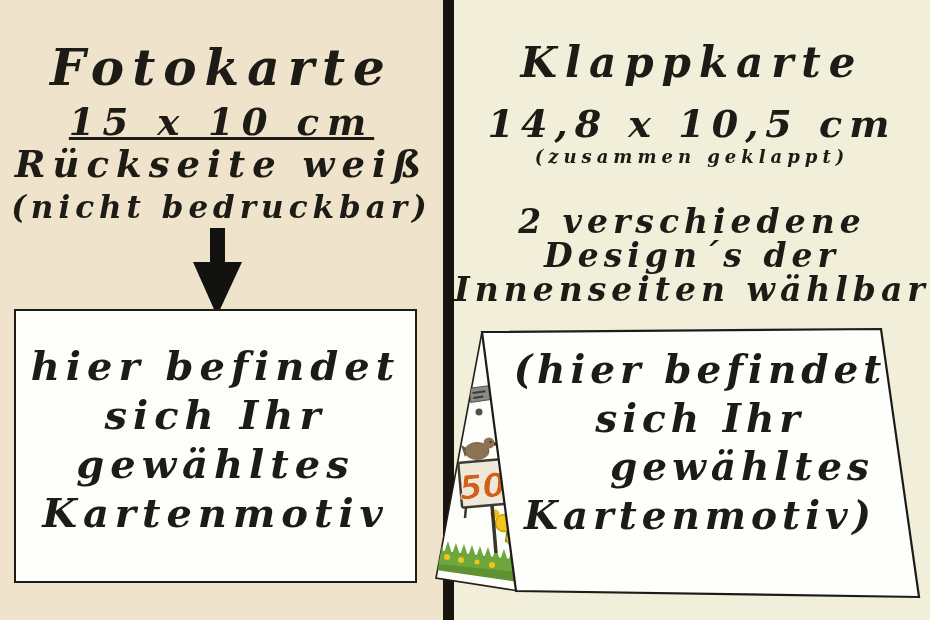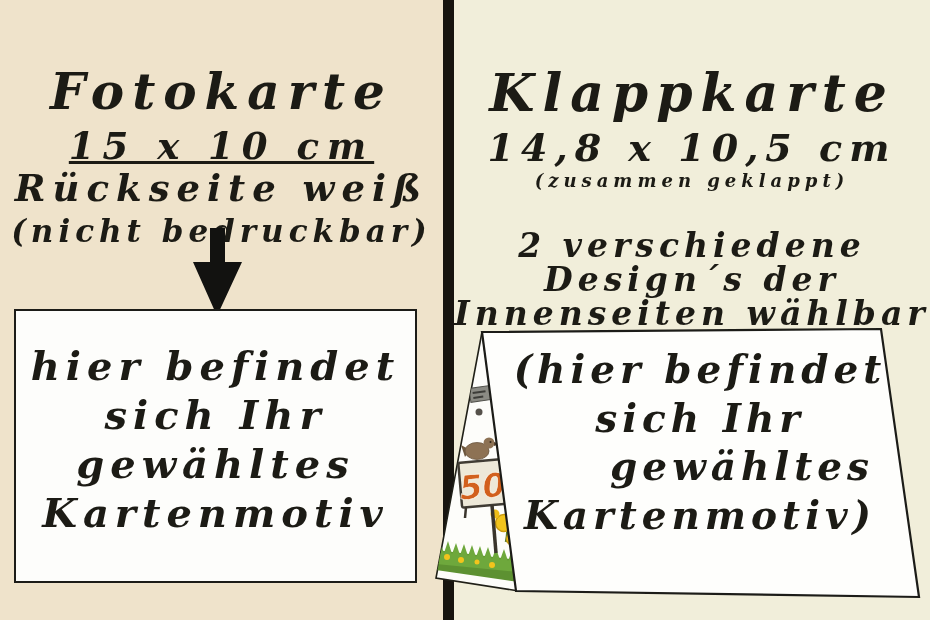--- a/index.html
+++ b/index.html
@@ -6,35 +6,35 @@
   .stage{
     position:relative;width:930px;height:620px;overflow:hidden;
     font-family:"DejaVu Serif", serif;
     font-style:italic;font-weight:bold;color:#1c1b15;
     background:#efe3cb;
   }
   .panel{position:absolute;top:0;bottom:0;}
   .panel-left{left:0;width:443px;background:#efe3cb;}
   .panel-right{left:454px;right:0;background:#f1eeda;}
   .divider{position:absolute;left:443px;top:0;width:11px;height:620px;background:#17140f;z-index:1;}
-  .tline{position:absolute;left:0;right:0;text-align:center;white-space:nowrap;margin-top:24px;}
+  .tline{position:absolute;left:0;right:0;text-align:center;white-space:nowrap;}
   
   .l-title{top:38px;font-size:50px;letter-spacing:8px;}
   .l-size{top:100px;font-size:37px;letter-spacing:8px;text-decoration:underline;}
   .l-back{top:142px;font-size:37px;letter-spacing:7px;}
   .l-note{top:189px;font-size:31px;letter-spacing:5px;}
   .arrow-svg{position:absolute;left:186px;top:228px;z-index:2;}
   .photo-card{
     position:absolute;left:14px;top:309px;width:403px;height:274px;
     box-sizing:border-box;border:2px solid #1c1c18;background:#fdfdfb;
     text-align:center;padding-top:30px;z-index:2;
   }
   .photo-card .cline{display:block;font-size:40px;line-height:49px;letter-spacing:6px;white-space:nowrap;}
   
-  .r-title{top:38px;font-size:52px;letter-spacing:8px;}
+  .r-title{top:38px;font-size:42px;letter-spacing:8px;}
   .r-size{top:101px;font-size:38px;letter-spacing:7px;text-align:center;}
   .r-note{top:146px;font-size:18px;letter-spacing:5px;}
   .r-design{top:205px;font-size:33px;line-height:34px;letter-spacing:5px;}
   .r-design span{display:block;white-space:nowrap;}
   .panel-right .tline{left:0;right:0;}
   
   .folded-svg{position:absolute;left:0;top:0;width:930px;height:620px;z-index:2;}
   .front-text{
     position:absolute;left:488px;top:345px;width:424px;text-align:center;z-index:3;
   }

